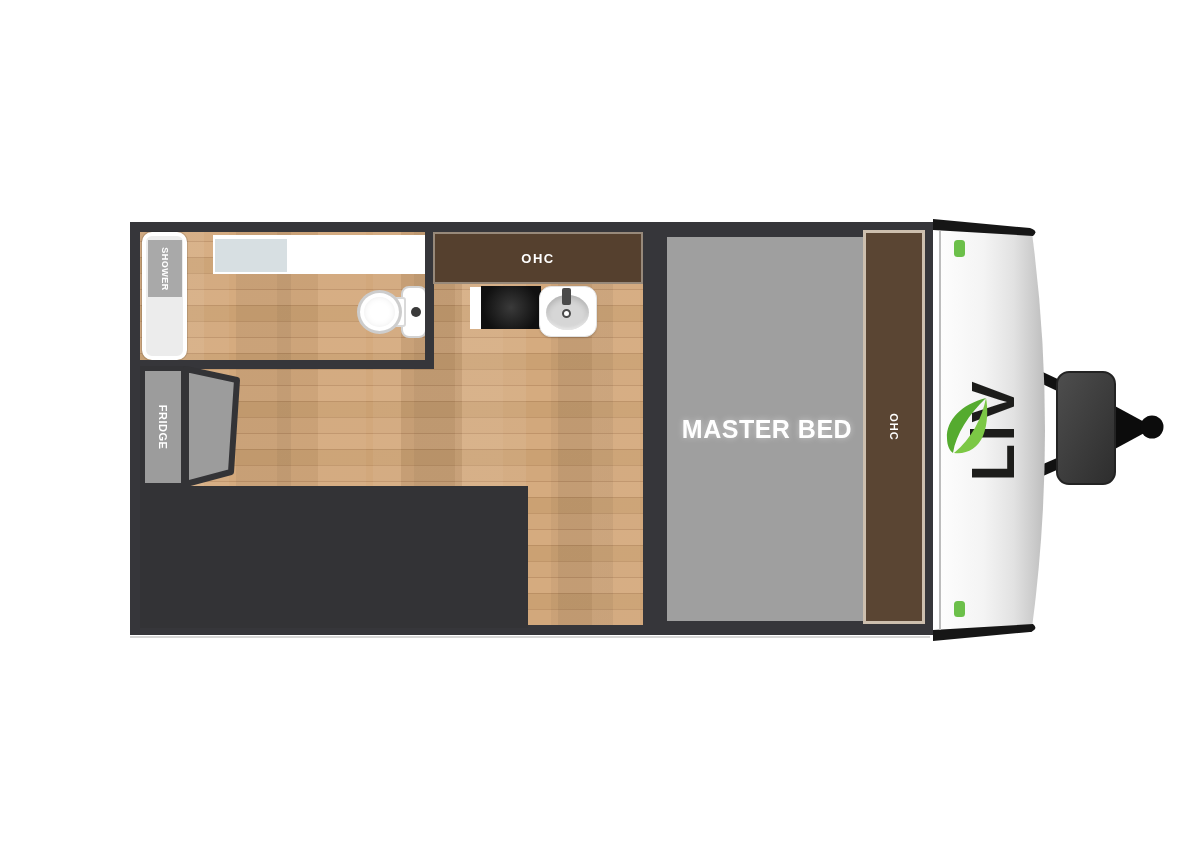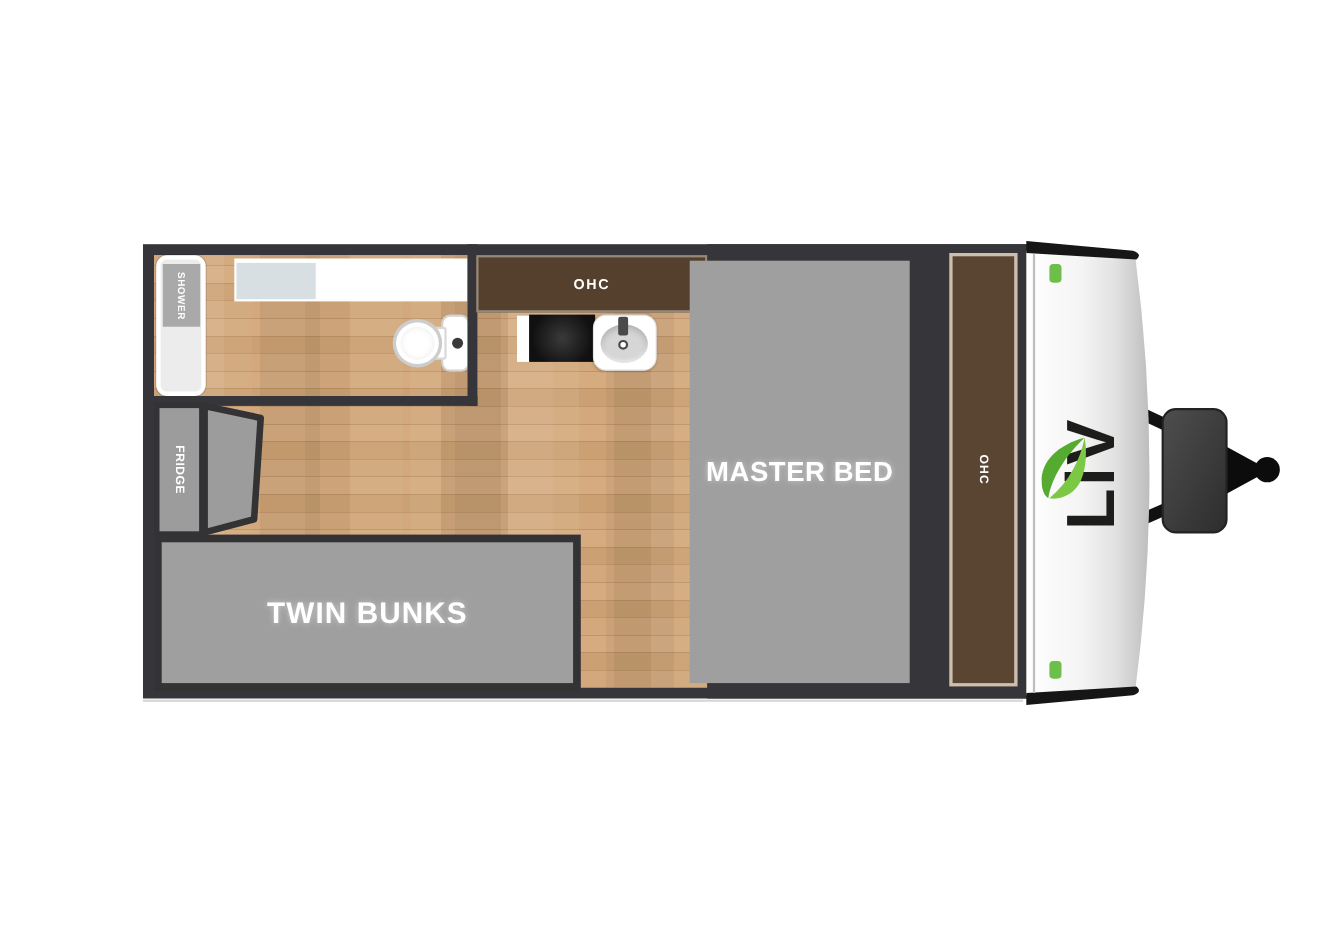--- a/index.html
+++ b/index.html
@@ -59,21 +59,21 @@
   .fridge-door-svg{left:183px;top:363px;}
 
   
   .bunks-outer{left:140px;top:486px;width:388px;height:142px;background:#333336;}
   .bunks-inner{left:147px;top:493px;width:374px;height:128px;background:#9f9f9f;
                display:flex;align-items:center;justify-content:center;}
   .bunks-inner .label{font-size:27px;letter-spacing:1px;text-shadow:0 0 6px rgba(255,255,255,.45);}
 
   
   .bed-block{left:643px;top:222px;width:292px;height:413px;background:#36363a;}
-  .master-bed{left:627px;top:237px;width:200px;height:384px;background:#9f9f9f;
+  .master-bed{left:667px;top:237px;width:200px;height:384px;background:#9f9f9f;
               display:flex;align-items:center;justify-content:center;}
   .master-bed .label{font-size:25px;letter-spacing:.5px;text-shadow:0 0 6px rgba(255,255,255,.45);}
   .ohc-rear{left:863px;top:230px;width:62px;height:394px;background:#5a4533;border:3px solid #cdbfae;
             box-sizing:border-box;}
   .ohc-rear .label{font-size:11px;letter-spacing:1px;}
   .shower-panel .label{font-size:9px;letter-spacing:.5px;}
 
   
   .nose-svg{left:930px;top:218px;}
   .logo{left:942px;top:338px;width:100px;height:184px;display:flex;align-items:center;justify-content:center;}
@@ -114,23 +114,20 @@
 
   <div class="abs fridge-outer"></div>
   <div class="abs fridge-inner">
     <span class="vtext label">FRIDGE</span>
   </div>
   <svg class="abs fridge-door-svg" width="62" height="128" viewBox="0 0 62 128">
     <polygon points="3,6 54,17 48,109 3,121" fill="#9c9c9c" stroke="#333336" stroke-width="6" stroke-linejoin="round"></polygon>
   </svg>
 
   <div class="abs bunks-outer"></div>
-  <div class="abs bunks-inner">
-    <span class="label">TWIN BUNKS</span>
-  </div>
 
   <div class="abs bed-block"></div>
   <div class="abs master-bed">
     <span class="label">MASTER BED</span>
   </div>
   <div class="abs ohc-rear">
     <span class="vtext label">OHC</span>
   </div>
   <div class="abs under-line"></div>
 

